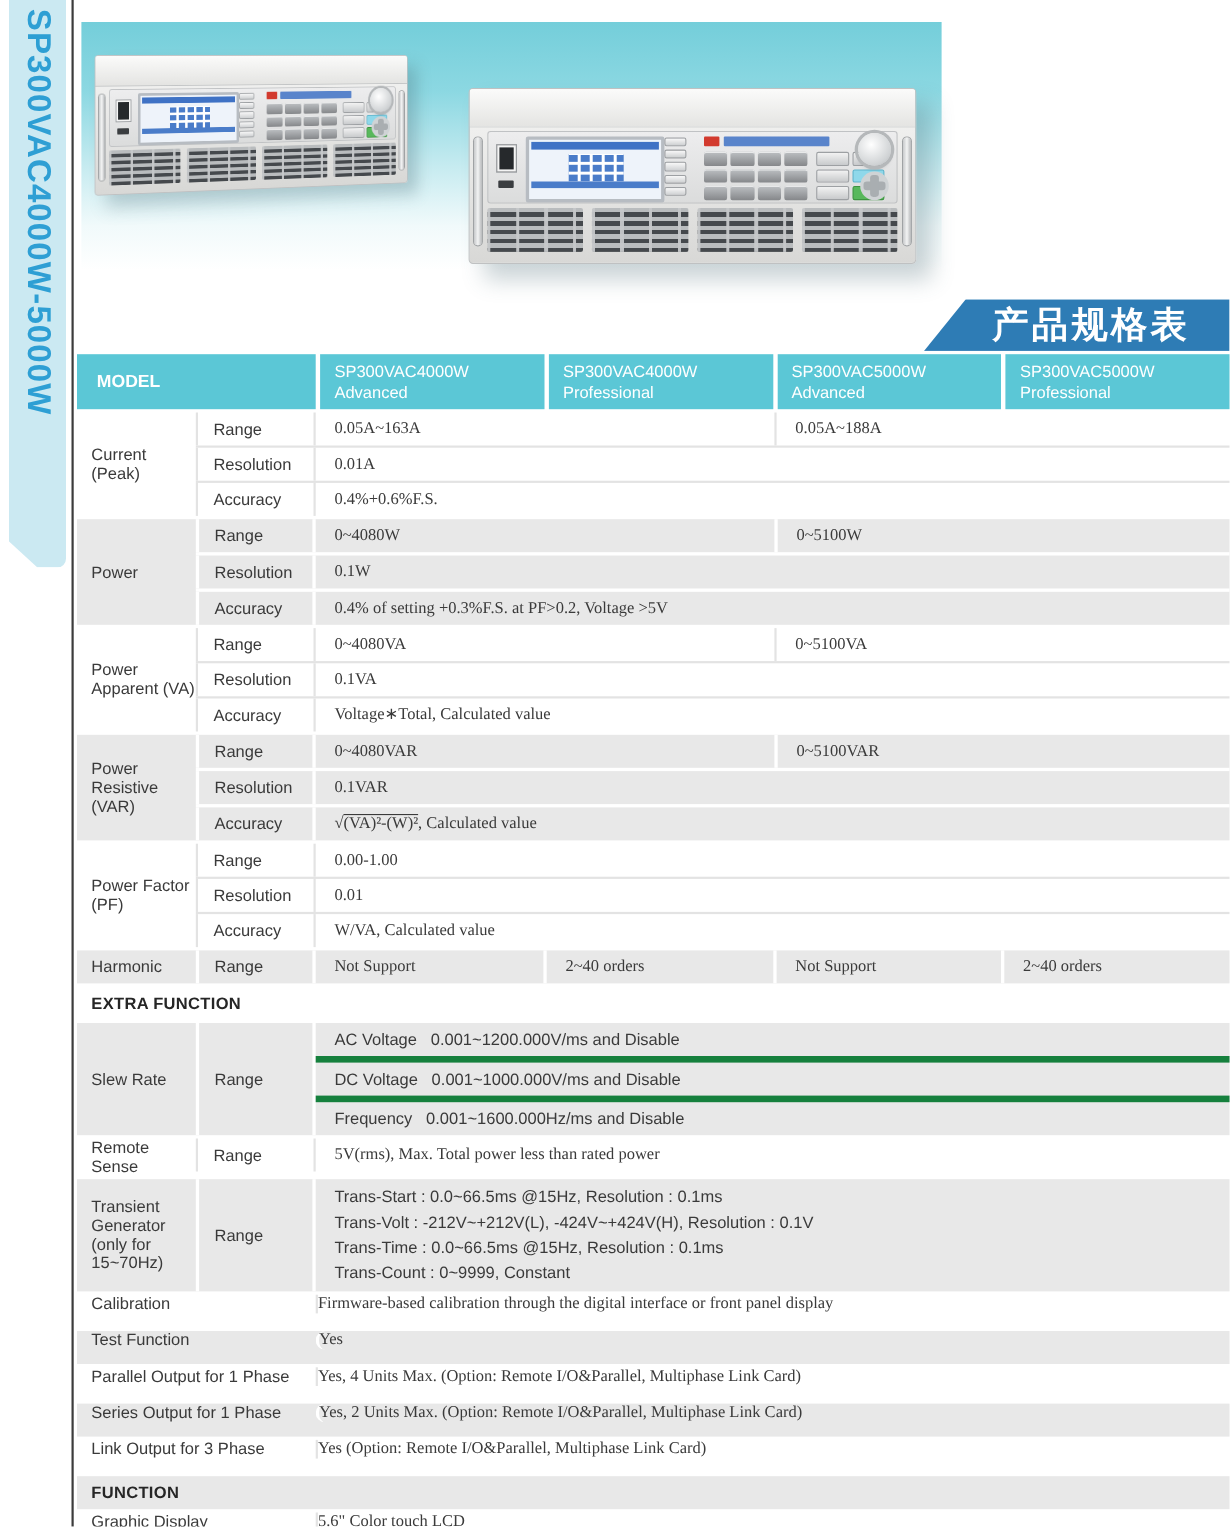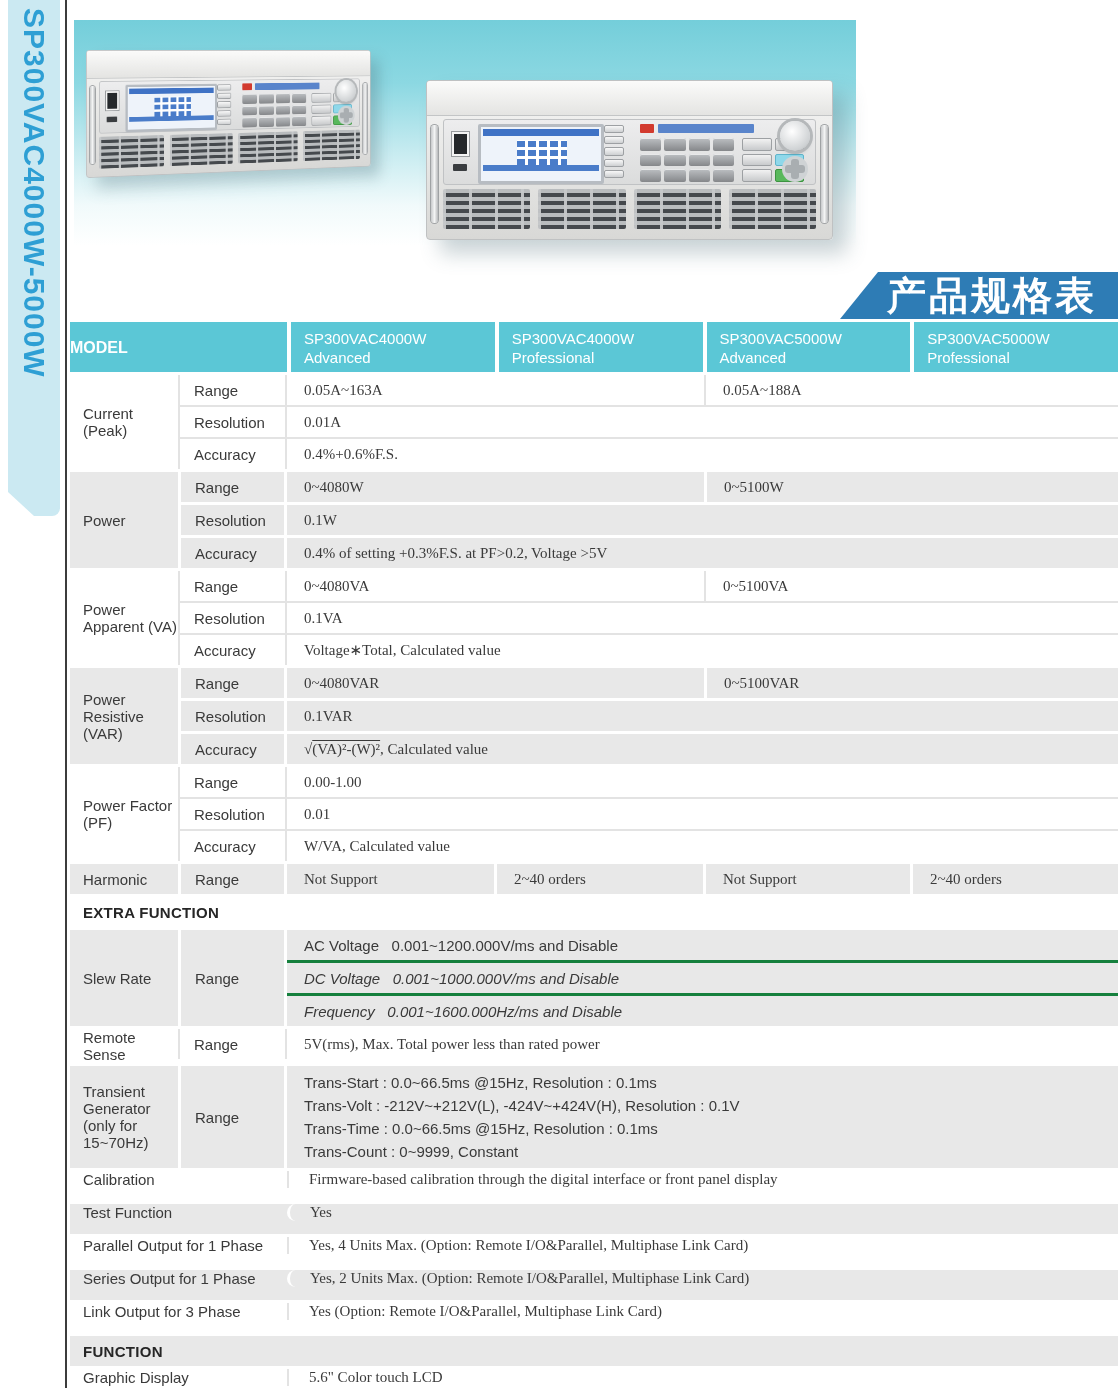--- a/index.html
+++ b/index.html
@@ -62,27 +62,27 @@
   .dev .dpad::after{content:"";position:absolute;top:3px;bottom:3px;left:9px;right:9px;background:#a9aeb1;border-radius:3px;}
   .dev .vents{position:absolute;left:16px;right:16px;top:108px;height:40px;display:flex;gap:8px;}
   .dev .vents i{flex:1;border-radius:2px;
       background-image:repeating-linear-gradient(90deg,rgba(198,200,202,.95) 0 3px,transparent 3px 26px),
                        repeating-linear-gradient(0deg,#45494d 0 4px,#b9bcbe 4px 8px);}
 
   
   .banner{position:absolute;left:840px;top:272px;width:278px;height:47px;background:#2e7cb5;
           clip-path:polygon(38px 0,100% 0,100% 100%,0 100%);
           display:flex;align-items:center;justify-content:center;padding-left:26px;box-sizing:border-box;}
-  .banner span{color:#ffffff;font-size:39px;font-weight:bold;letter-spacing:3px;}
+  .banner span{color:#ffffff;font-size:33px;font-weight:bold;letter-spacing:3px;}
 
   
   .spec{position:absolute;left:70px;top:322px;width:1048px;font-size:15px;line-height:17px;}
   .thead{display:flex;height:50px;}
   .th{background:#5bc7d6;color:#ffffff;box-sizing:border-box;}
-  .th.model{width:217px;display:flex;align-items:center;padding-left:0;font-weight:bold;font-size:16px;}
+  .th.model{width:217px;display:flex;align-items:center;padding-left:18px;font-weight:bold;font-size:16px;}
   .th.col{flex:1;margin-left:4px;padding:8px 0 0 13px;}
   .th.col .tier{display:block;margin-top:2px;}
 
   .white{background:#ffffff;}
   .gray{background:#e8e8e8;}
   .group{display:flex;margin-top:3px;}
   .g-label{width:108px;box-sizing:border-box;padding-left:13px;display:flex;align-items:center;line-height:17px;}
   .g-body{flex:1;display:flex;flex-direction:column;}
   .s-row{display:flex;min-height:30px;align-items:stretch;}
   .white .s-row + .s-row{border-top:2px solid #e3e3e3;}
@@ -97,25 +97,25 @@
   .harm .val{flex:0 0 190px;}
   .harm .val.h2{flex:0 0 189px;border-left:3px solid #ffffff;}
   .harm .val.h3{flex:0 0 187px;border-left:3px solid #ffffff;}
   .harm .val.h4{flex:1;border-left:3px solid #ffffff;}
   .section{margin-top:3px;min-height:30px;display:flex;align-items:center;padding-left:13px;
            font-weight:bold;color:#262626;letter-spacing:.3px;}
   .range-cell{width:109px;box-sizing:border-box;padding-left:14px;display:flex;align-items:center;}
   .gray .range-cell{border-left:3px solid #ffffff;border-right:3px solid #ffffff;}
   .lines{flex:1;display:flex;flex-direction:column;}
   .lines .line{min-height:30px;display:flex;align-items:center;padding-left:17px;white-space:pre-wrap;}
-  .lines .line + .line{border-top:3px solid #15803d;font-style:italic;}
+  .lines .line + .line{border-top:6px solid #15803d;}
   .lines-plain{flex:1;padding:5px 0 5px 17px;line-height:23px;}
   .simple{display:flex;margin-top:3px;min-height:30px;align-items:flex-start;}
   .simple .lab{width:217px;box-sizing:border-box;padding-left:13px;display:flex;align-items:center;}
-  .simple .val{padding-left:20px;}
+  .simple .val{padding-left:0;}
   .simple.white .val{border-left:2px solid #e3e3e3;}
   .simple.gray .val{border-left:3px solid #ffffff;border-radius:12px;}
   .rad{text-decoration:overline;}
   .sqrt-wrap{display:flex;align-items:center;}
 </style>
 </head>
 <body>
 
 <div class="page">
 

